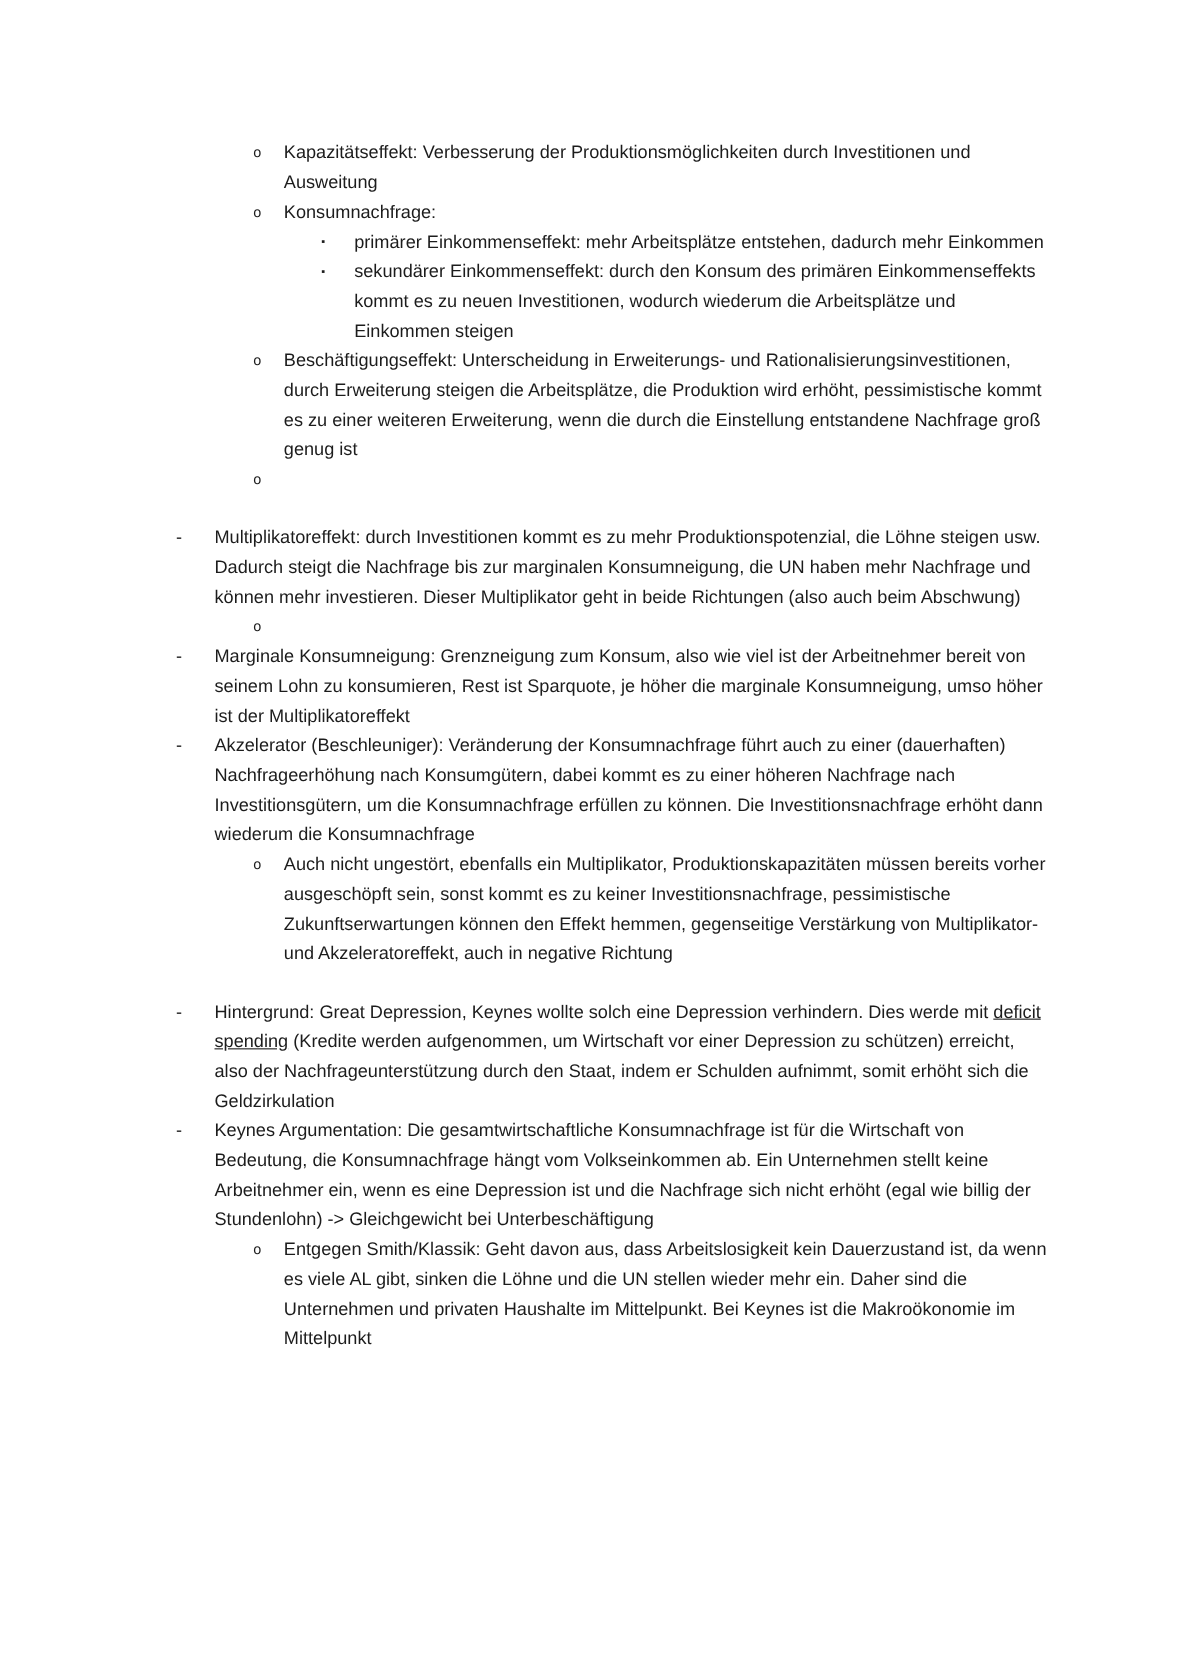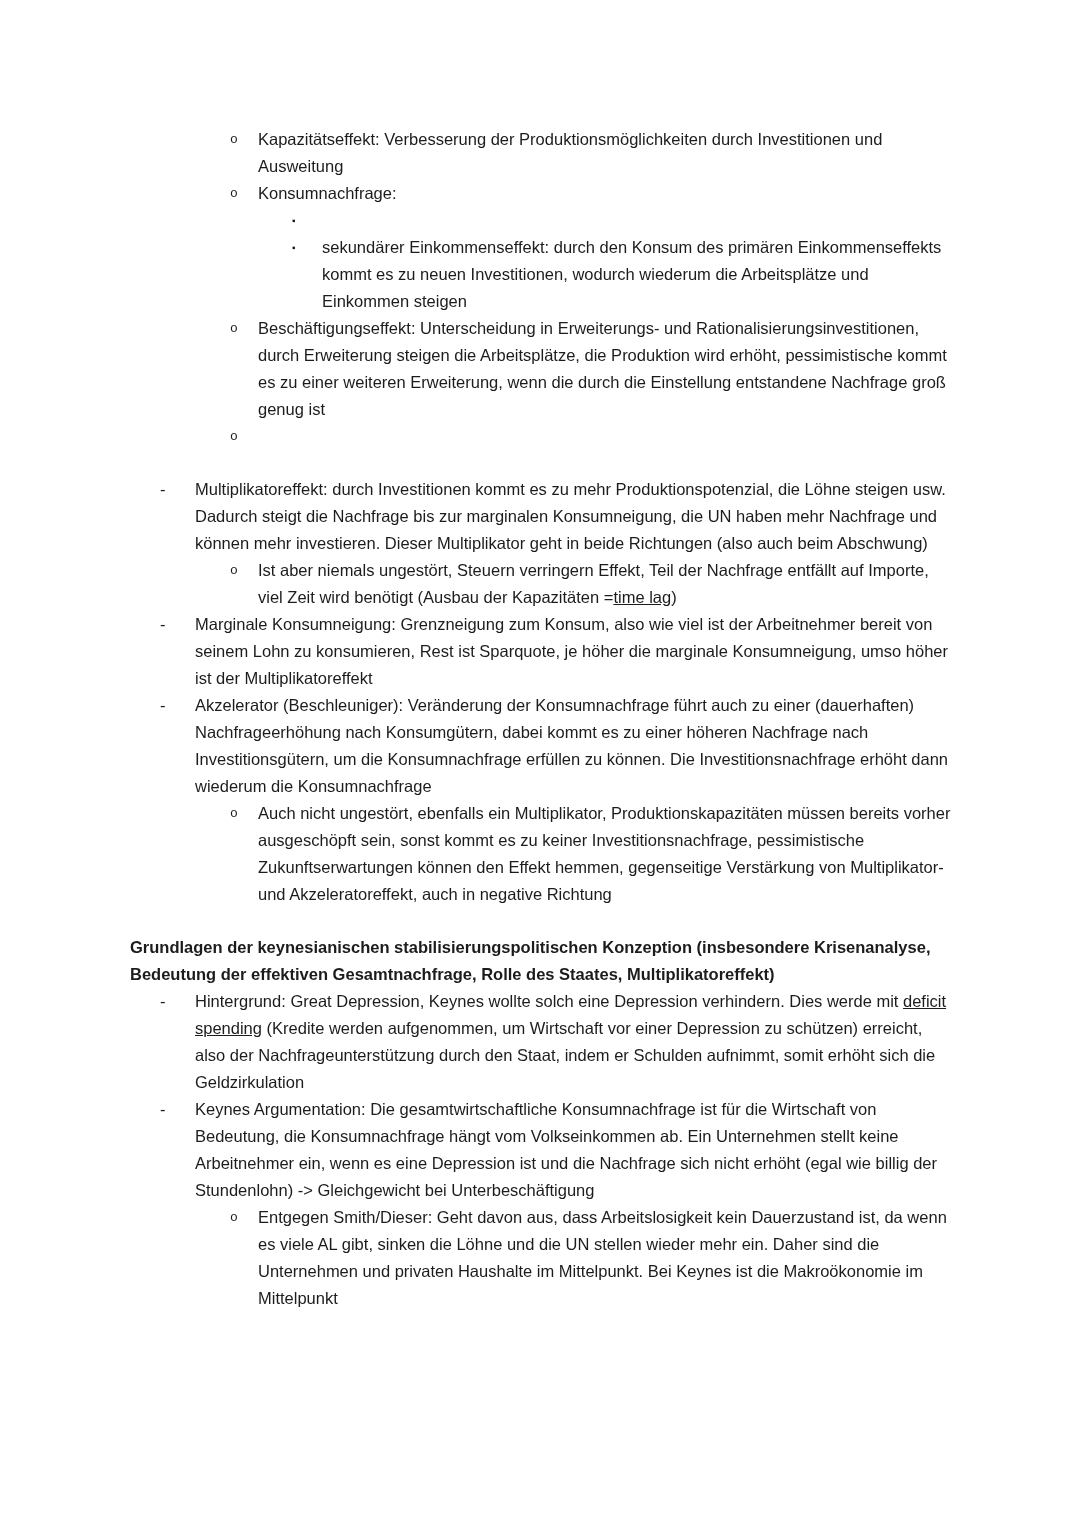--- a/index.html
+++ b/index.html
@@ -37,30 +37,29 @@
   .spacer { height: 26px; }
 </style>
 </head>
 <body>
 
 <div class="page">
   <div class="content">
     <div>
         <div class="li lvl2"><span class="bullet b2">o</span><span class="txt"><span>Kapazitätseffekt: Verbesserung der Produktionsmöglichkeiten durch Investitionen und Ausweitung</span></span></div>
         <div class="li lvl2"><span class="bullet b2">o</span><span class="txt"><span>Konsumnachfrage:</span></span></div>
-        <div class="li lvl3"><span class="bullet b3">▪</span></div>
+        <div class="li lvl3"><span class="bullet b3">▪</span><span class="txt"><span>primärer Einkommenseffekt: mehr Arbeitsplätze entstehen, dadurch mehr Einkommen</span></span></div>
         <div class="li lvl3"><span class="bullet b3">▪</span><span class="txt"><span> sekundärer Einkommenseffekt: durch den Konsum des primären Einkommenseffekts kommt es zu neuen Investitionen, wodurch wiederum die Arbeitsplätze und Einkommen steigen</span></span></div>
         <div class="li lvl2"><span class="bullet b2">o</span><span class="txt"><span>Beschäftigungseffekt: Unterscheidung in Erweiterungs- und Rationalisierungsinvestitionen, durch Erweiterung steigen die Arbeitsplätze, die Produktion wird erhöht, pessimistische kommt es zu einer weiteren Erweiterung, wenn die durch die Einstellung entstandene Nachfrage groß genug ist</span></span></div>
         <div class="li lvl2"><span class="bullet b2">o</span><span class="txt"></span></div>
         <div class="spacer"></div>
         <div class="li lvl1"><span class="bullet b1">-</span><span class="txt"><span>Multiplikatoreffekt: durch Investitionen kommt es zu mehr Produktionspotenzial, die Löhne steigen usw. Dadurch steigt die Nachfrage bis zur marginalen Konsumneigung, die UN haben mehr Nachfrage und können mehr investieren. Dieser Multiplikator geht in beide Richtungen (also auch beim Abschwung)</span></span></div>
-        <div class="li lvl2"><span class="bullet b2">o</span><span class="txt"><span>Ist aber niemals ungestört, Steuern verringern Effekt, Teil der Nachfrage entfällt auf Importe, viel Zeit wird benötigt (Ausbau der Kapazitäten =</span><span class="u">time lag</span><span>)</span></span></div>
+        <div class="li lvl2"><span class="bullet b2">o</span></div>
         <div class="li lvl1"><span class="bullet b1">-</span><span class="txt"><span>Marginale Konsumneigung: Grenzneigung zum Konsum, also wie viel ist der Arbeitnehmer bereit von seinem Lohn zu konsumieren, Rest ist Sparquote, je höher die marginale Konsumneigung, umso höher ist der Multiplikatoreffekt</span></span></div>
         <div class="li lvl1"><span class="bullet b1">-</span><span class="txt"><span>Akzelerator (Beschleuniger): Veränderung der Konsumnachfrage führt auch zu einer (dauerhaften) Nachfrageerhöhung nach Konsumgütern, dabei kommt es zu einer höheren Nachfrage nach Investitionsgütern, um die Konsumnachfrage erfüllen zu können. Die Investitionsnachfrage erhöht dann wiederum die Konsumnachfrage</span></span></div>
         <div class="li lvl2"><span class="bullet b2">o</span><span class="txt"><span>Auch nicht ungestört, ebenfalls ein Multiplikator, Produktionskapazitäten müssen bereits vorher ausgeschöpft sein, sonst kommt es zu keiner Investitionsnachfrage, pessimistische Zukunftserwartungen können den Effekt hemmen, gegenseitige Verstärkung von Multiplikator- und Akzeleratoreffekt, auch in negative Richtung</span></span></div>
         <div class="spacer"></div>
-        <div class="heading"><span class="txt"><span class="bold">Grundlagen der keynesianischen stabilisierungspolitischen Konzeption (insbesondere Krisenanalyse, Bedeutung der effektiven Gesamtnachfrage, Rolle des Staates, Multiplikatoreffekt)</span></span></div>
         <div class="li lvl1"><span class="bullet b1">-</span><span class="txt"><span>Hintergrund: Great Depression, Keynes wollte solch eine Depression verhindern. Dies werde mit </span><span class="u">deficit spending</span><span> (Kredite werden aufgenommen, um Wirtschaft vor einer Depression zu schützen) erreicht, also der Nachfrageunterstützung durch den Staat, indem er Schulden aufnimmt, somit erhöht sich die Geldzirkulation</span></span></div>
         <div class="li lvl1"><span class="bullet b1">-</span><span class="txt"><span>Keynes Argumentation: Die gesamtwirtschaftliche Konsumnachfrage ist für die Wirtschaft von Bedeutung, die Konsumnachfrage hängt vom Volkseinkommen ab. Ein Unternehmen stellt keine Arbeitnehmer ein, wenn es eine Depression ist und die Nachfrage sich nicht erhöht (egal wie billig der Stundenlohn) -&gt; Gleichgewicht bei Unterbeschäftigung</span></span></div>
-        <div class="li lvl2"><span class="bullet b2">o</span><span class="txt"><span>Entgegen Smith/Dieser: Geht davon aus, dass Arbeitslosigkeit kein Dauerzustand ist, da wenn es viele AL gibt, sinken die Löhne und die UN stellen wieder mehr ein. Daher sind die Unternehmen und privaten Haushalte im Mittelpunkt. Bei Keynes ist die Makroökonomie im Mittelpunkt</span></span></div>
+        <div class="li lvl2"><span class="bullet b2">o</span><span class="txt"><span>Entgegen Smith/Klassik: Geht davon aus, dass Arbeitslosigkeit kein Dauerzustand ist, da wenn es viele AL gibt, sinken die Löhne und die UN stellen wieder mehr ein. Daher sind die Unternehmen und privaten Haushalte im Mittelpunkt. Bei Keynes ist die Makroökonomie im Mittelpunkt</span></span></div>
       </div>
   </div>
 </div>
 
 </body></html>

